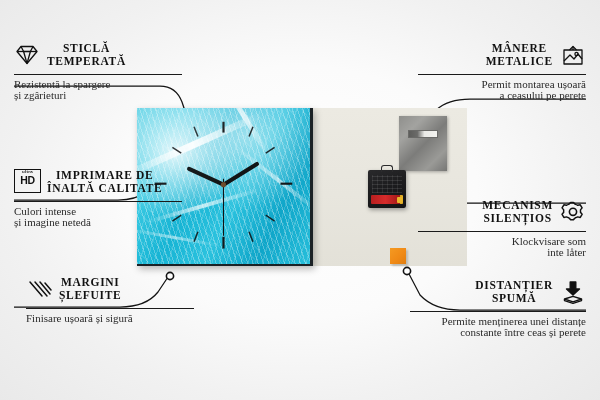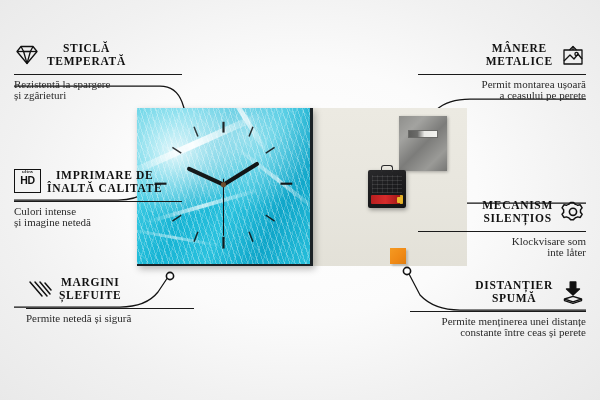--- a/index.html
+++ b/index.html
@@ -293,21 +293,21 @@
             <line x1="9" y1="6" x2="21" y2="20"></line>
             <line x1="14" y1="6" x2="24" y2="18"></line>
             <line x1="19" y1="7" x2="25" y2="14"></line>
           </g>
         </svg>
       </span>
       <span class="f-title">MARGINI
 ȘLEFUITE</span>
     </div>
     <div class="f-rule"></div>
-    <div class="f-sub">Permite netedă și sigură</div>
+    <div class="f-sub">Finisare ușoară și sigură</div>
   </div>
 
   <div class="feature right" style="left:418px; top:40px;">
     <div class="f-head">
       <span class="f-icon">
         <svg viewBox="0 0 26 26">
           <g fill="none" stroke="#111" stroke-width="1.3" stroke-linejoin="round">
             <rect x="4" y="8" width="18" height="14"></rect>
             <path d="M4 19 L10 13 L14 17 L18 12 L22 17"></path>
             <circle cx="16.5" cy="12" r="1.6"></circle>

